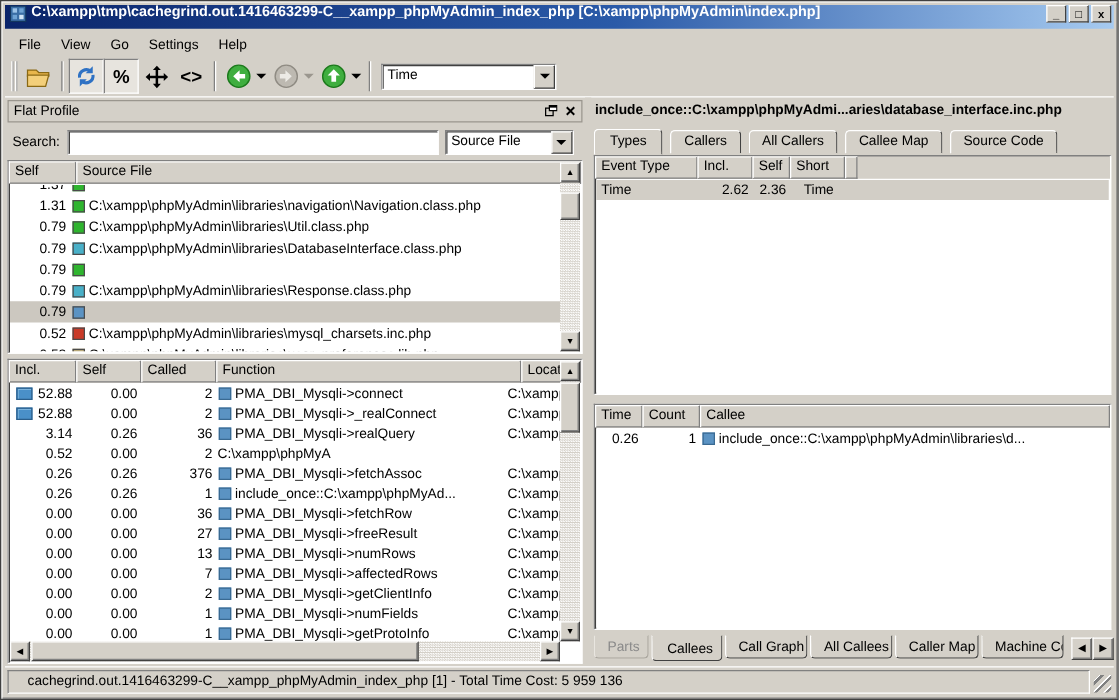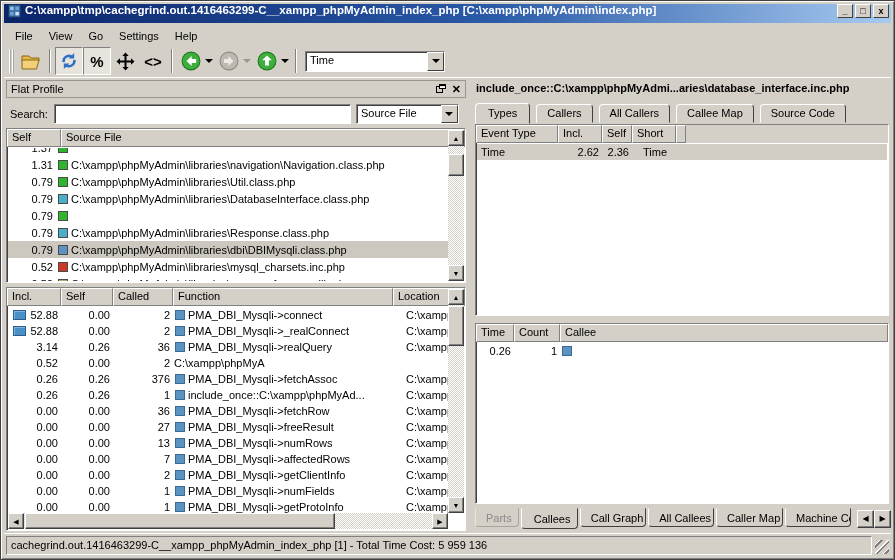--- a/index.html
+++ b/index.html
@@ -105,21 +105,21 @@
   .tt-short { width:44px; flex:0 0 auto; text-align:center; }
   .tt-gap { width:10px; flex:0 0 auto; }
   .tt-formula { flex:1; }
   .cl-time { width:38px; flex:0 0 auto; }
   .cl-count { width:46px; flex:0 0 auto; }
   .cl-callee { flex:1; display:flex; align-items:center; overflow:hidden; white-space:nowrap; }
   
   .vsplit { position:absolute; left:464px; top:0; width:5px; bottom:0; background:#d4d0c8; }
   
   .statusbar { position:absolute; left:3px; right:3px; bottom:3px; height:23px; display:flex; align-items:center; padding:2px; border-top:1px solid #fff; }
-  .status-field { flex:1; height:19px; border:1px solid; border-color:#808080 #fff #fff #808080; padding:2px 4px; white-space:nowrap; overflow:hidden; }
+  .status-field { flex:1; height:19px; border:1px solid; border-color:#808080 #fff #fff #808080; padding:2px 15px; white-space:nowrap; overflow:hidden; }
   .grip { width:14px; height:14px; margin-left:3px; align-self:flex-end;
     background: repeating-linear-gradient(135deg, transparent 0 3px, #fff 3px 4px, #808080 4px 6px); }
   .dock-x { font-weight:bold; font-size:11px; }
 </style>
 </head>
 <body>
 
 <div class="window">
 
   <div class="titlebar">
@@ -259,21 +259,20 @@
                 <span class="sq" style="background: rgb(46, 181, 46);"></span>
               </div>
               <div class="fp-row">
                 <span class="fp-self">0.79</span>
                 <span class="sq" style="background: rgb(73, 176, 200);"></span>
                 <span class="fp-file">C:\xampp\phpMyAdmin\libraries\Response.class.php</span>
               </div>
               <div class="fp-row selected">
                 <span class="fp-self">0.79</span>
                 <span class="sq" style="background: rgb(91, 147, 195);"></span>
-                <span class="fp-file">C:\xampp\phpMyAdmin\libraries\dbi\DBIMysqli.class.php</span>
               </div>
               <div class="fp-row">
                 <span class="fp-self">0.52</span>
                 <span class="sq" style="background: rgb(201, 58, 40);"></span>
                 <span class="fp-file">C:\xampp\phpMyAdmin\libraries\mysql_charsets.inc.php</span>
               </div>
               <div class="fp-row">
                 <span class="fp-self">0.52</span>
                 <span class="sq" style="background: rgb(184, 168, 120);"></span>
                 <span class="fp-file">C:\xampp\phpMyAdmin\libraries\user_preferences.lib.php</span>
@@ -285,21 +284,21 @@
           <div class="sb-thumb" style="top:24px; height:22px;"></div>
           <div class="sb-btn" style="bottom:0;">▼</div>
         </div>
       </div>
 
       <div class="panel" id="fn-panel">
         <div class="hdr-row" id="fn-headers">
             <div class="hdr-cell" style="width: 54px;">Incl.</div>
             <div class="hdr-cell" style="width: 52px;">Self</div>
             <div class="hdr-cell" style="width: 60px;">Called</div>
-            <div class="hdr-cell" style="width: 220px;">Function</div>
+            <div class="hdr-cell" style="width: 244px;">Function</div>
             <div class="hdr-cell" style="flex: 1 1 0%;">Location</div>
           </div>
         <div class="fn-viewport">
           <div id="fn-rows">
               <div class="fn-row">
                 <div class="c-incl num">
                   <span class="bar-ic"></span>
                   <span>52.88</span>
                 </div>
                 <div class="c-self num">0.00</div>
@@ -503,20 +502,21 @@
             <div class="hdr-cell" style="width: 38px;">Time</div>
             <div class="hdr-cell" style="width: 46px;">Count</div>
             <div class="hdr-cell" style="flex: 1 1 0%;">Callee</div>
           </div>
         <div id="cl-rows" style="background:#fff; position:absolute; left:1px; right:1px; top:19px; bottom:1px;">
             <div class="t-row">
               <div class="cl-time num">0.26</div>
               <div class="cl-count num">1</div>
               <div class="cl-callee">
                 <span class="fn-sq"></span>
+                <span>include_once::C:\xampp\phpMyAdmin\libraries\d...</span>
               </div>
             </div>
           </div>
       </div>
 
       <div class="btabsrow" id="bottom-tabs">
           <div class="btab disabled">Parts</div>
           <div class="btab active">Callees</div>
           <div class="btab">Call Graph</div>
           <div class="btab">All Callees</div>

